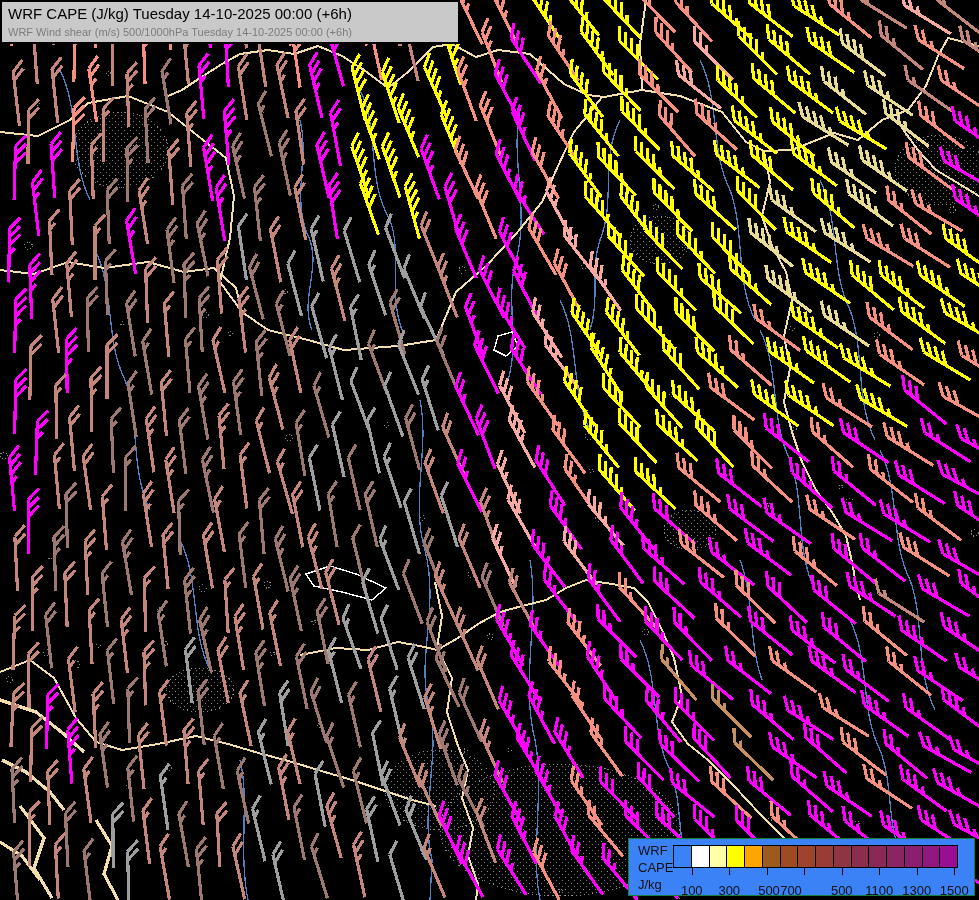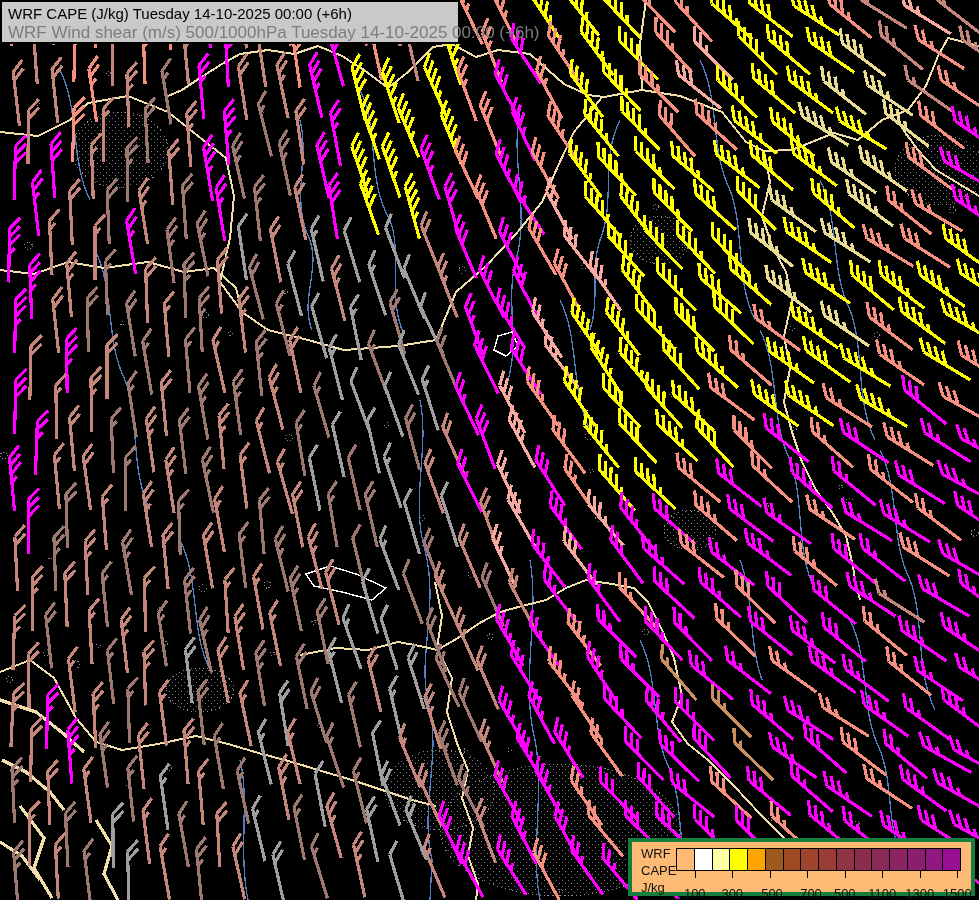--- a/index.html
+++ b/index.html
@@ -7,24 +7,24 @@
     position:relative;width:979px;height:900px;background:#000;
     overflow:hidden;font-family:"Liberation Sans","DejaVu Sans",sans-serif;
   }
   #map-svg{position:absolute;left:0;top:0;}
   .titlebox{
     position:absolute;left:0px;top:0px;width:460px;height:44px;
     background:#c9c9c9;border:2px solid #000;box-sizing:border-box;
     padding:2px 6px;line-height:19px;white-space:nowrap;
   }
   .titlebox .t1{font-size:15px;color:#000;}
-  .titlebox .t2{font-size:17px;color:#7c7c7c;}
+  .titlebox .t2{font-size:11px;color:#7c7c7c;}
   .legend{
     position:absolute;left:628px;top:838px;width:347px;height:58px;
-    background:#fdba74;border:4px solid #15803d;box-sizing:border-box;
+    background:#3b82f6;border:1px solid #15803d;box-sizing:border-box;
   }
   .legend-labels{
     position:absolute;left:9px;top:3px;font-size:13px;line-height:17px;color:#111;
   }
   .legend-strip{
     position:absolute;left:44px;top:6px;height:23px;display:flex;
   }
   .legend-box{
     width:18.75px;height:23px;border:1px solid #000;box-sizing:border-box;
     margin-left:-1px;
@@ -797,21 +797,21 @@
         <div class="legend-box" style="background: rgb(153, 15, 147);"></div>
       </div>
     <div id="legend-ticks">
         <div class="legend-tick" style="left: 62.75px;"></div>
         <div class="legend-ticklabel" style="left: 62.75px;">100</div>
         <div class="legend-tick" style="left: 100.25px;"></div>
         <div class="legend-ticklabel" style="left: 100.25px;">300</div>
         <div class="legend-tick" style="left: 137.75px;"></div>
         <div class="legend-ticklabel" style="left: 140px;">500</div>
         <div class="legend-tick" style="left: 175.25px;"></div>
-        <div class="legend-ticklabel" style="left: 179px; text-align: center;">700</div>
+        <div class="legend-ticklabel" style="left: 162px; text-align: center;">700</div>
         <div class="legend-tick" style="left: 212.75px;"></div>
         <div class="legend-ticklabel" style="left: 212.75px;">500</div>
         <div class="legend-tick" style="left: 250.25px;"></div>
         <div class="legend-ticklabel" style="left: 250.25px;">1100</div>
         <div class="legend-tick" style="left: 287.75px;"></div>
         <div class="legend-ticklabel" style="left: 287.75px;">1300</div>
         <div class="legend-tick" style="left: 325.25px;"></div>
         <div class="legend-ticklabel" style="left: 325.25px;">1500</div>
       </div>
   </div>

